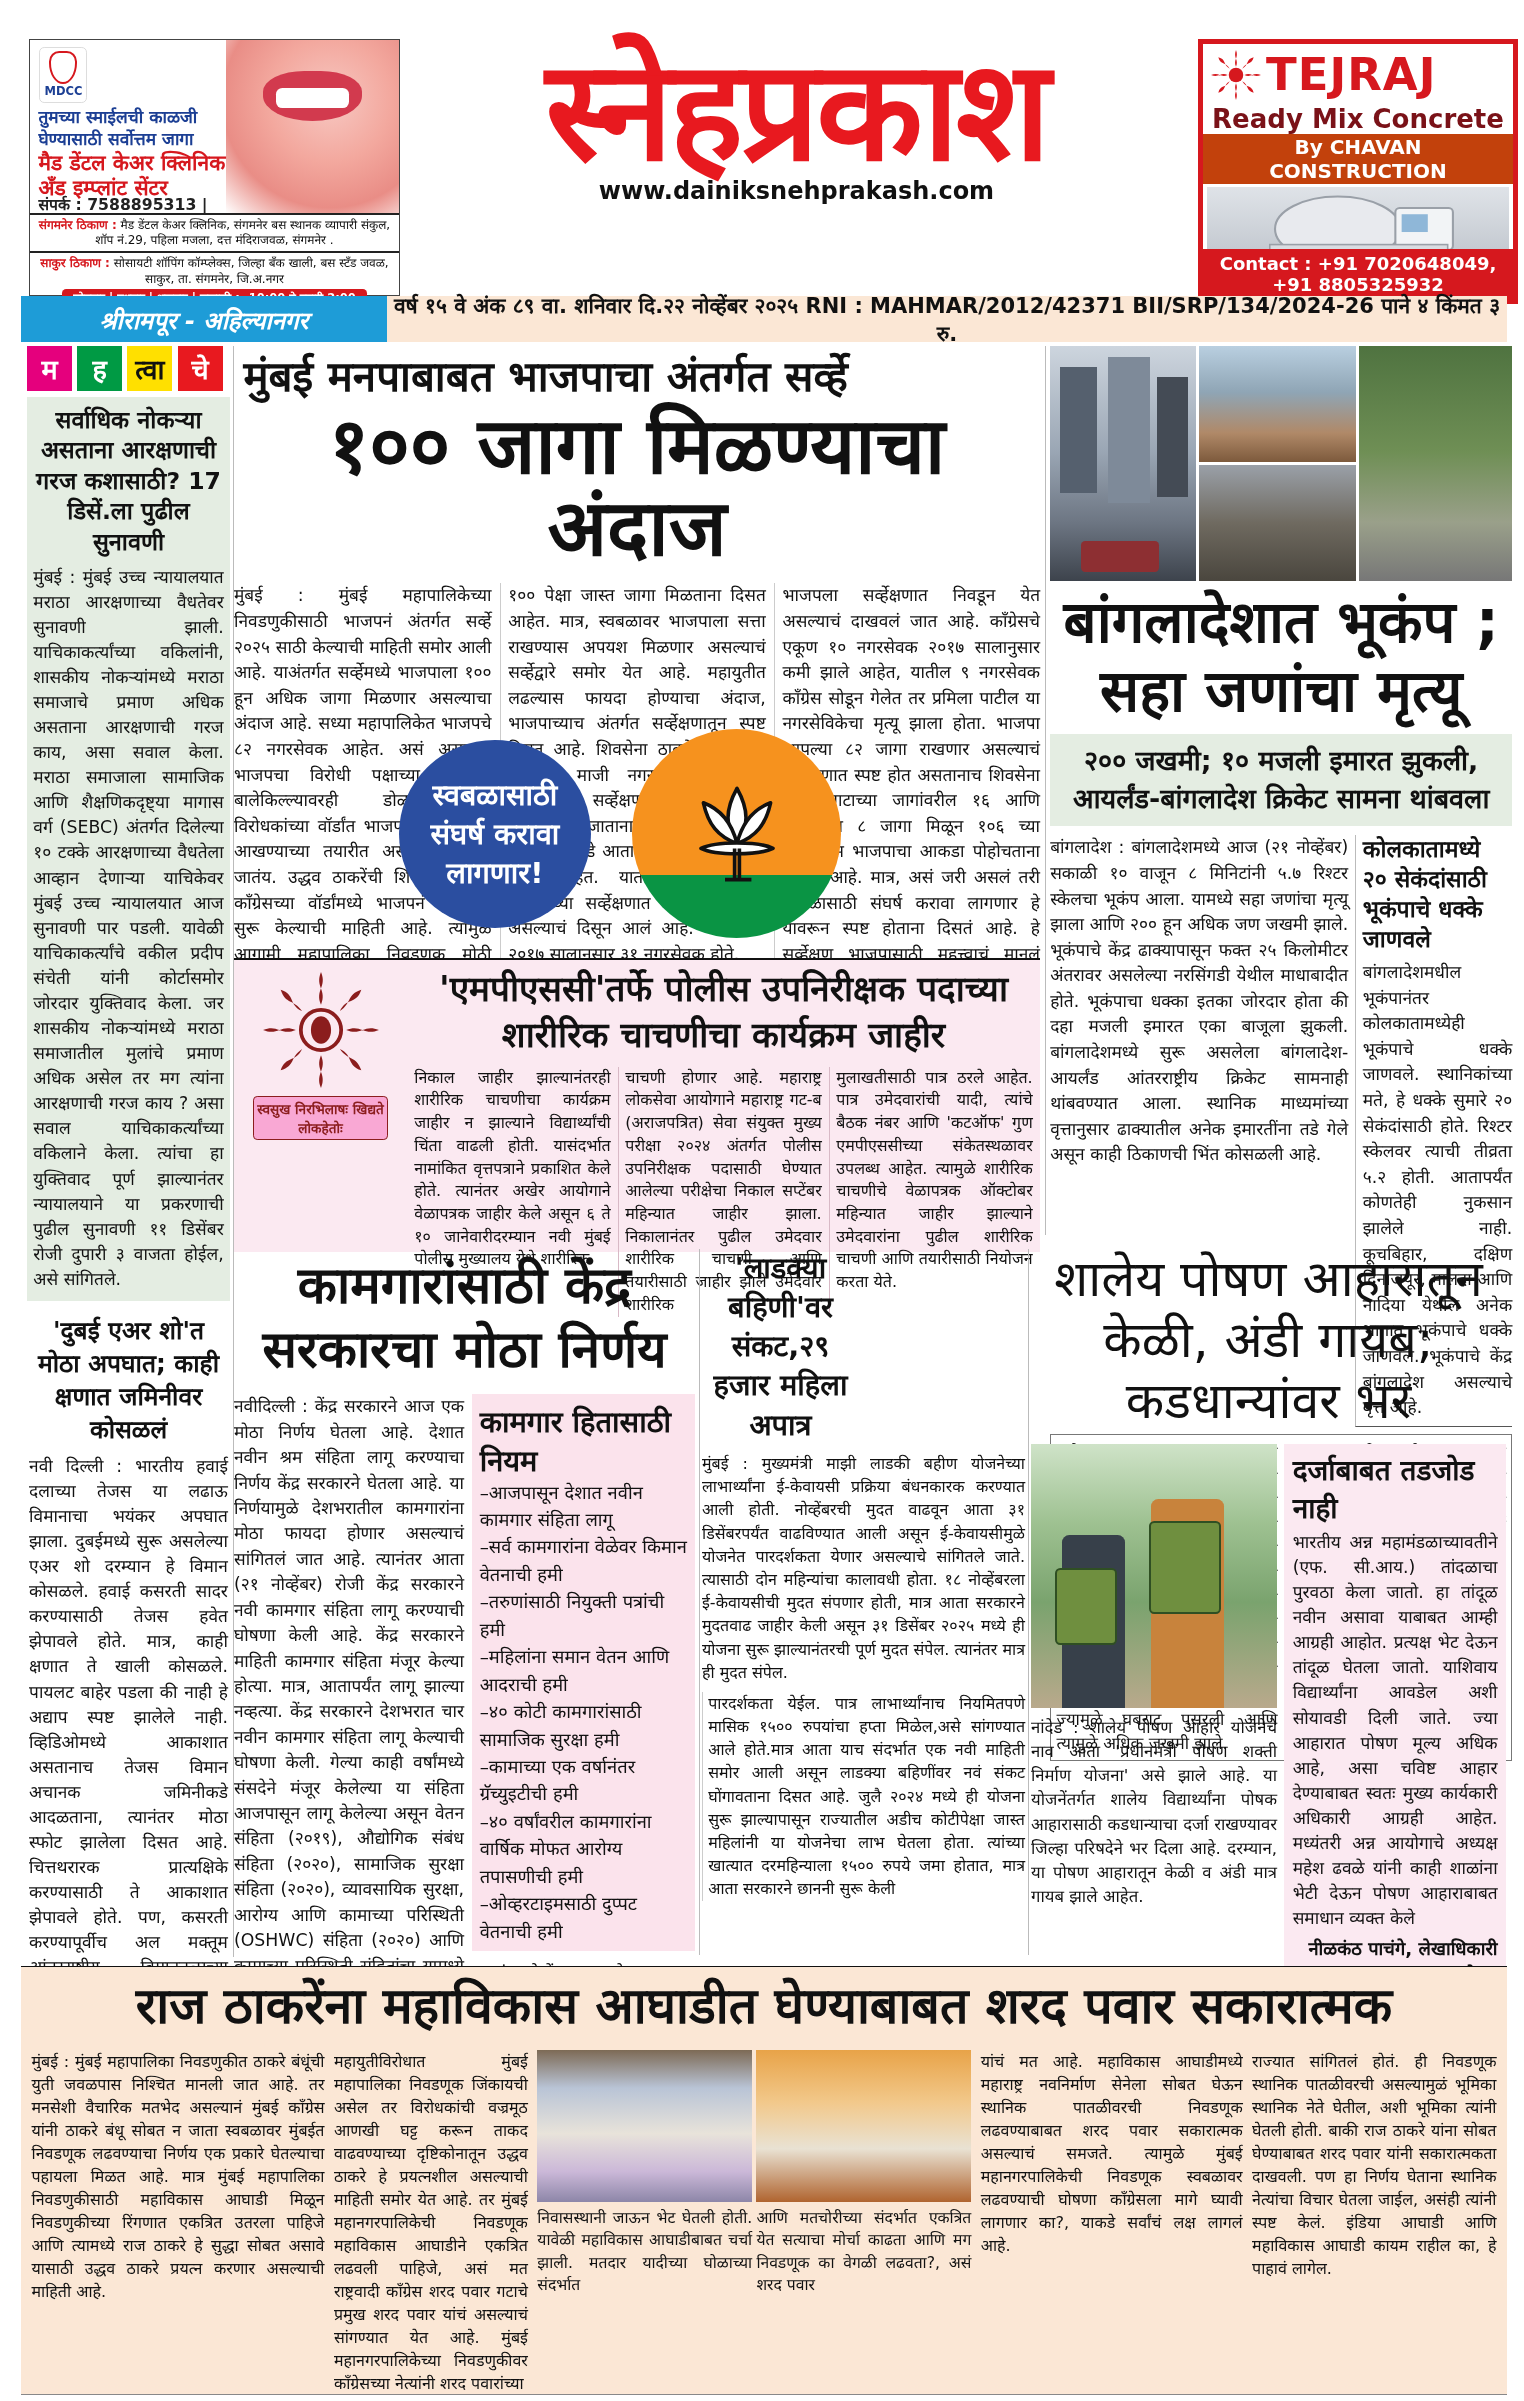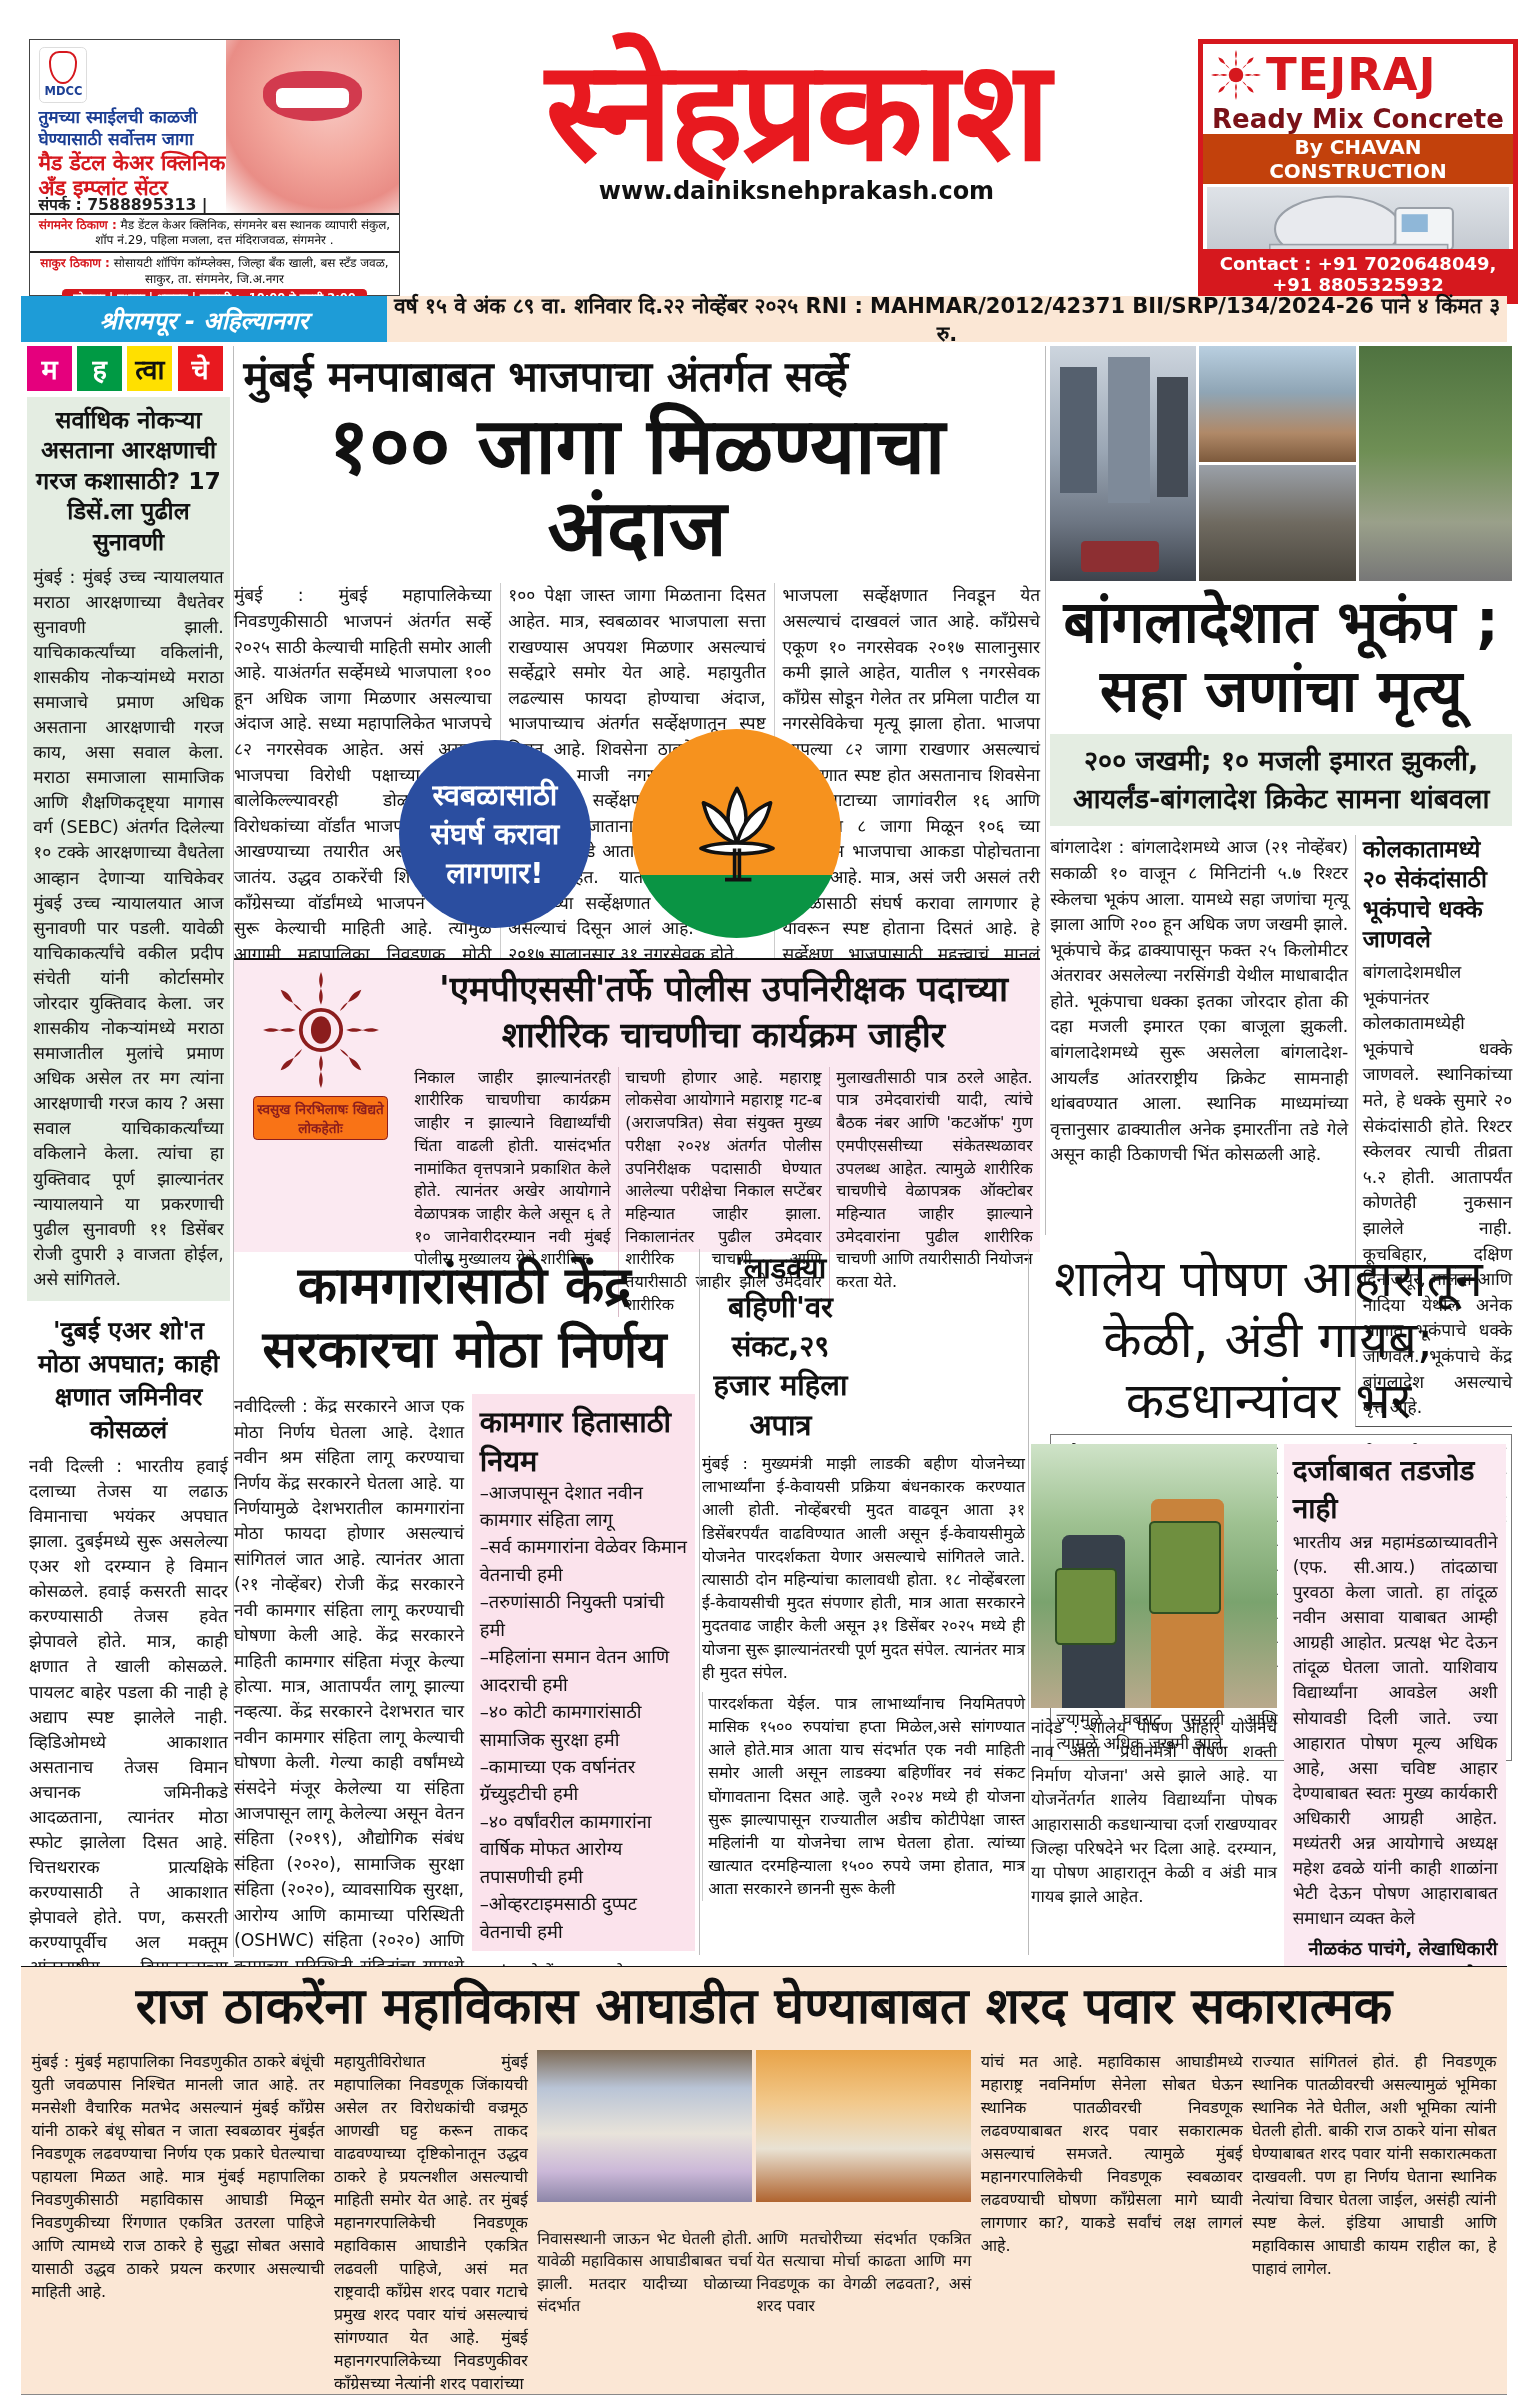--- a/index.html
+++ b/index.html
@@ -94,21 +94,21 @@
   .quake-colB-head{font-size:23px;font-weight:bold;line-height:1.3;}
   .quake-colB-body{font-size:17.3px;line-height:1.48;margin-top:5.2px;}
   .quake-strip{border:1px solid #777;margin-top:7.3px;display:flex;gap:7.3px;padding:5.2px;}
   .quake-cell{flex:1;font-size:16.7px;line-height:1.45;}
 
   
   .mpsc{left:234px;top:958px;width:806px;height:285px;background:#fbe9f1;border-top:2.1px solid #111;
      display:flex;padding-top:7.3px;}
   .mpsc-left{width:173px;text-align:center;}
   .mpsc-banner{margin:1px auto 0;width:131px;border:1.6px solid #8b1d1d;border-radius:4.2px;color:#8b1d1d;
-     font-size:13.6px;font-weight:bold;padding:2.1px 1px;background:#f97316;}
+     font-size:13.6px;font-weight:bold;padding:2.1px 1px;background:#f9a8d4;}
   .mpsc-right{flex:1;padding:0 7.3px;}
   .mpsc-head{font-size:35px;font-weight:bold;line-height:1.3;text-align:center;}
   .mpsc-cols{display:flex;gap:7.3px;margin-top:8.4px;}
   .mpsc-col{flex:1;font-size:16px;line-height:1.42;}
   .mpsc-cols .mpsc-col + .mpsc-col{border-left:1px solid #d8b9c6;padding-left:6.3px;}
   .mpsc-col0{width:157px;font-size:16px;line-height:1.42;text-align:justify;padding:3.1px 4.2px 0;}
 
   
   .labour{left:234px;top:1249px;width:461px;height:706px;border-right:1px solid #bbb;padding-right:4.2px;}
   .labour-head{font-size:51px;font-weight:bold;line-height:1.25;text-align:center;margin-top:5.2px;}
@@ -149,21 +149,21 @@
   .bot-head{font-size:50px;font-weight:bold;line-height:1.2;text-align:center;}
   .bot-body{display:flex;gap:9.4px;margin:13.6px 10.5px 0;}
   .bot-col{font-size:16px;line-height:1.44;}
   .bot-colA{width:293px;}
   .bot-colB{width:194px;}
   .bot-photos{width:434px;}
   .bot-photo-row{display:flex;gap:4.2px;height:152px;}
   .bp1{flex:1;background:linear-gradient(180deg,#7d6a55 0%,#b9c4d6 25%,#e8e3da 55%,#cbb8d8 80%,#8d86a8 100%);}
   .bp2{flex:1;background:linear-gradient(180deg,#e8a348 0%,#f2c98c 35%,#e9e2d3 65%,#b0642f 100%);}
   .bot-caps{display:flex;gap:4.2px;margin-top:5.2px;}
-  .bot-cap{flex:1;font-size:15.7px;line-height:1.42;font-weight:500;margin-top:21px;}
+  .bot-cap{flex:1;font-size:15.7px;line-height:1.42;font-weight:500;}
   .bot-colC{width:262px;}
   .bot-colD{flex:1;}
 </style>
 </head>
 <body>
 
 <div class="page">
 
   <div class="abs ad-dental">
     <div class="dental-top">

